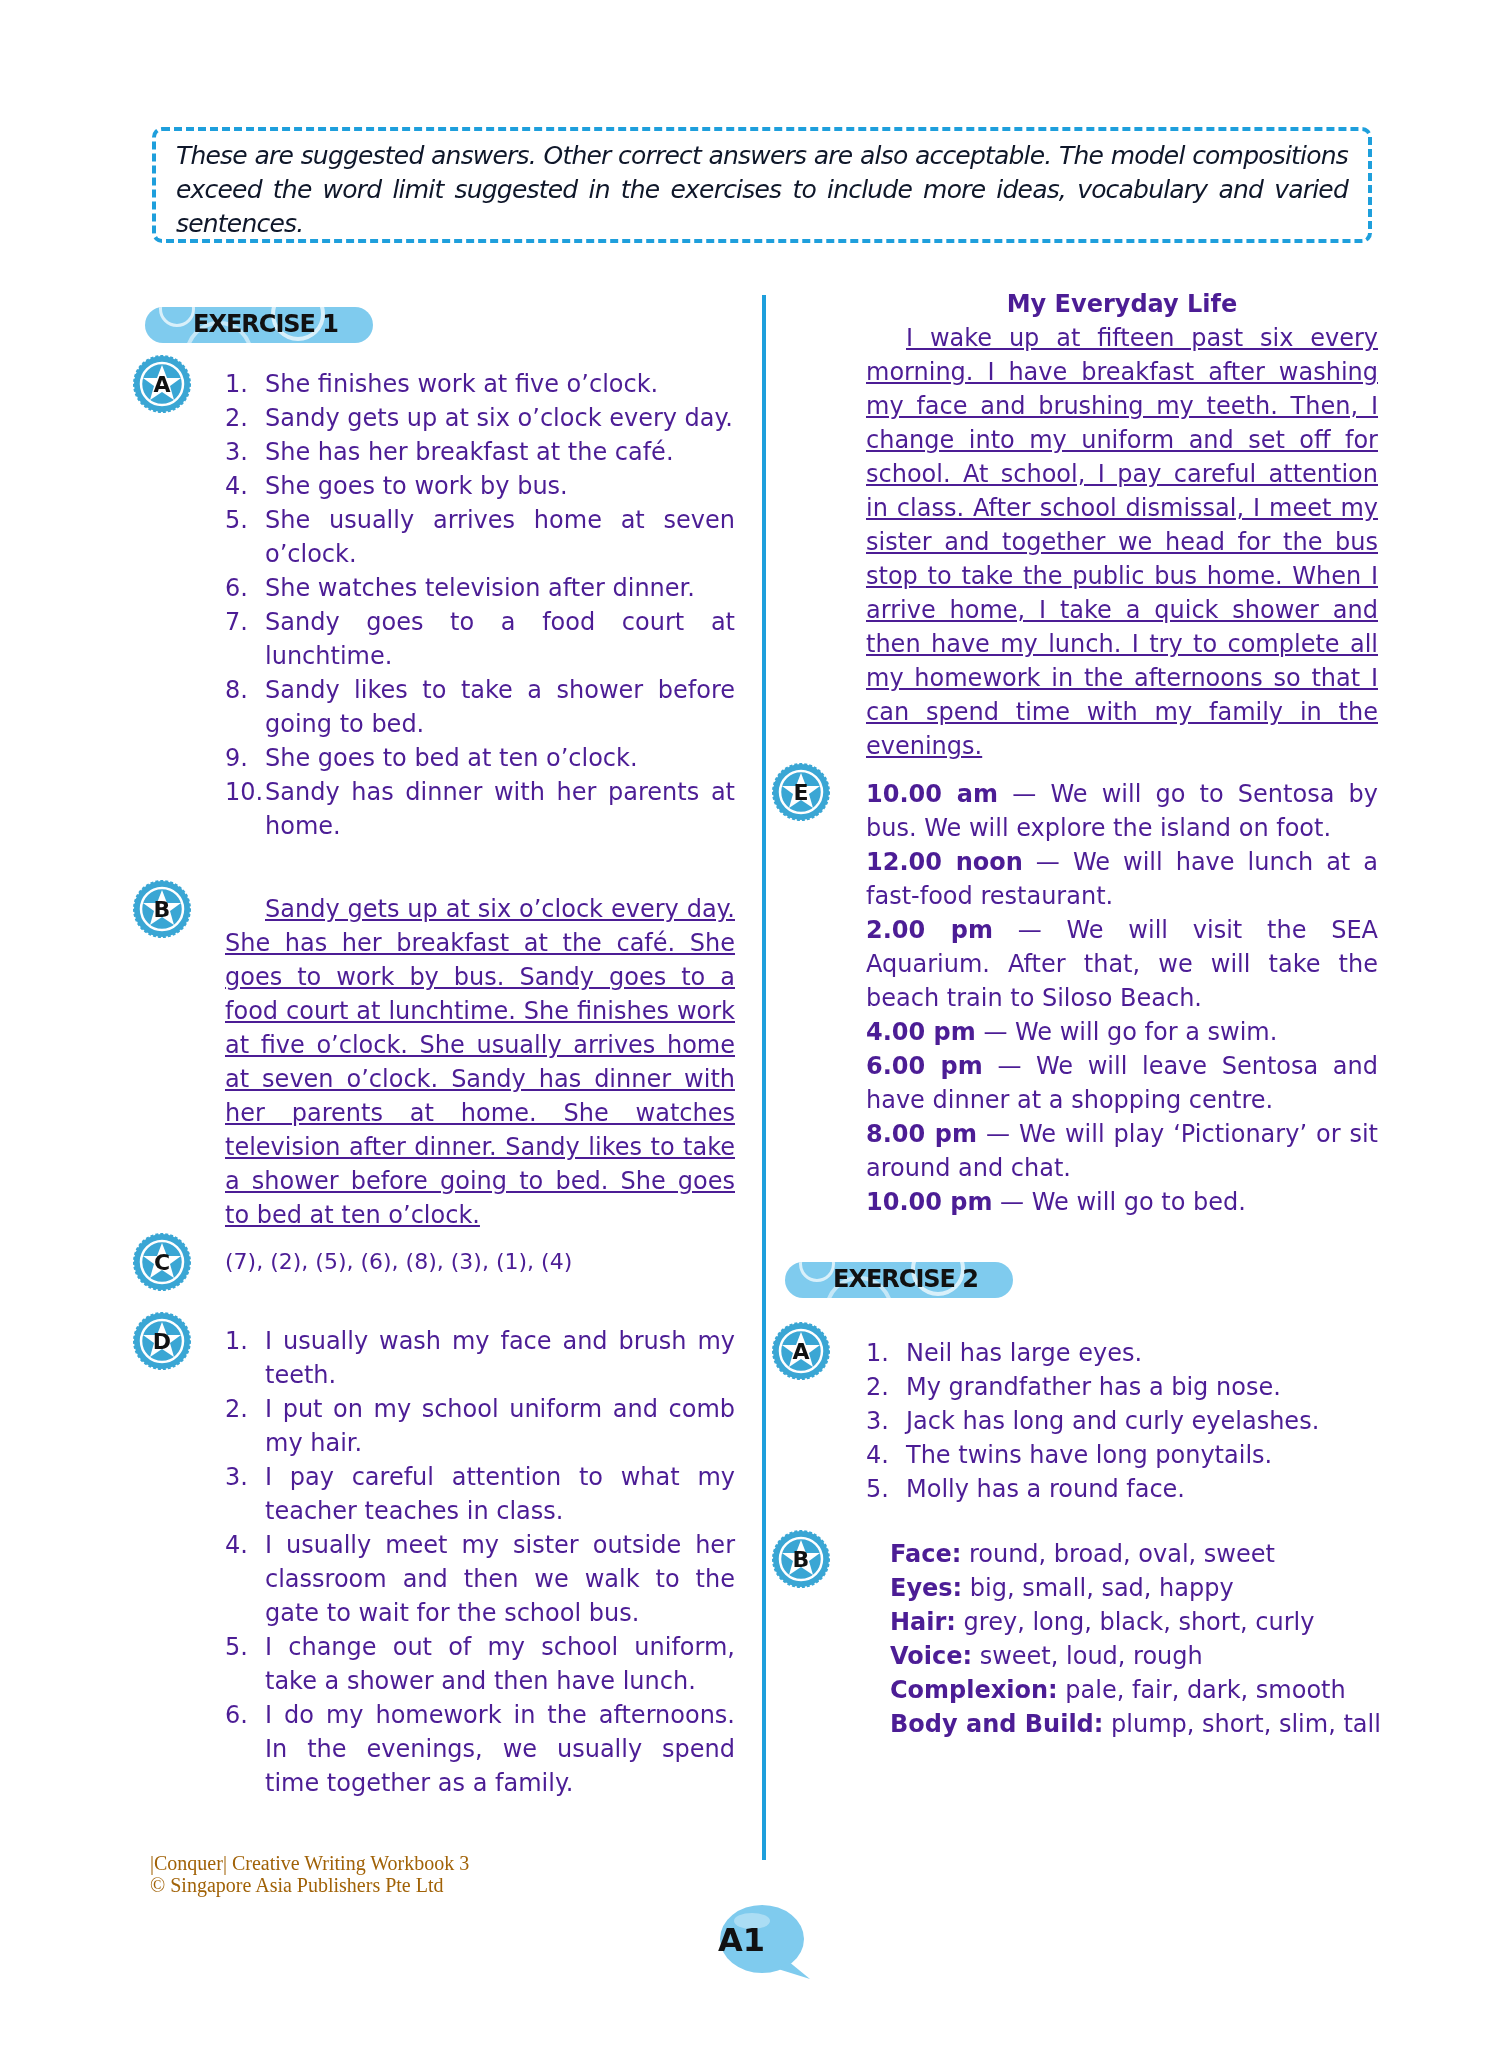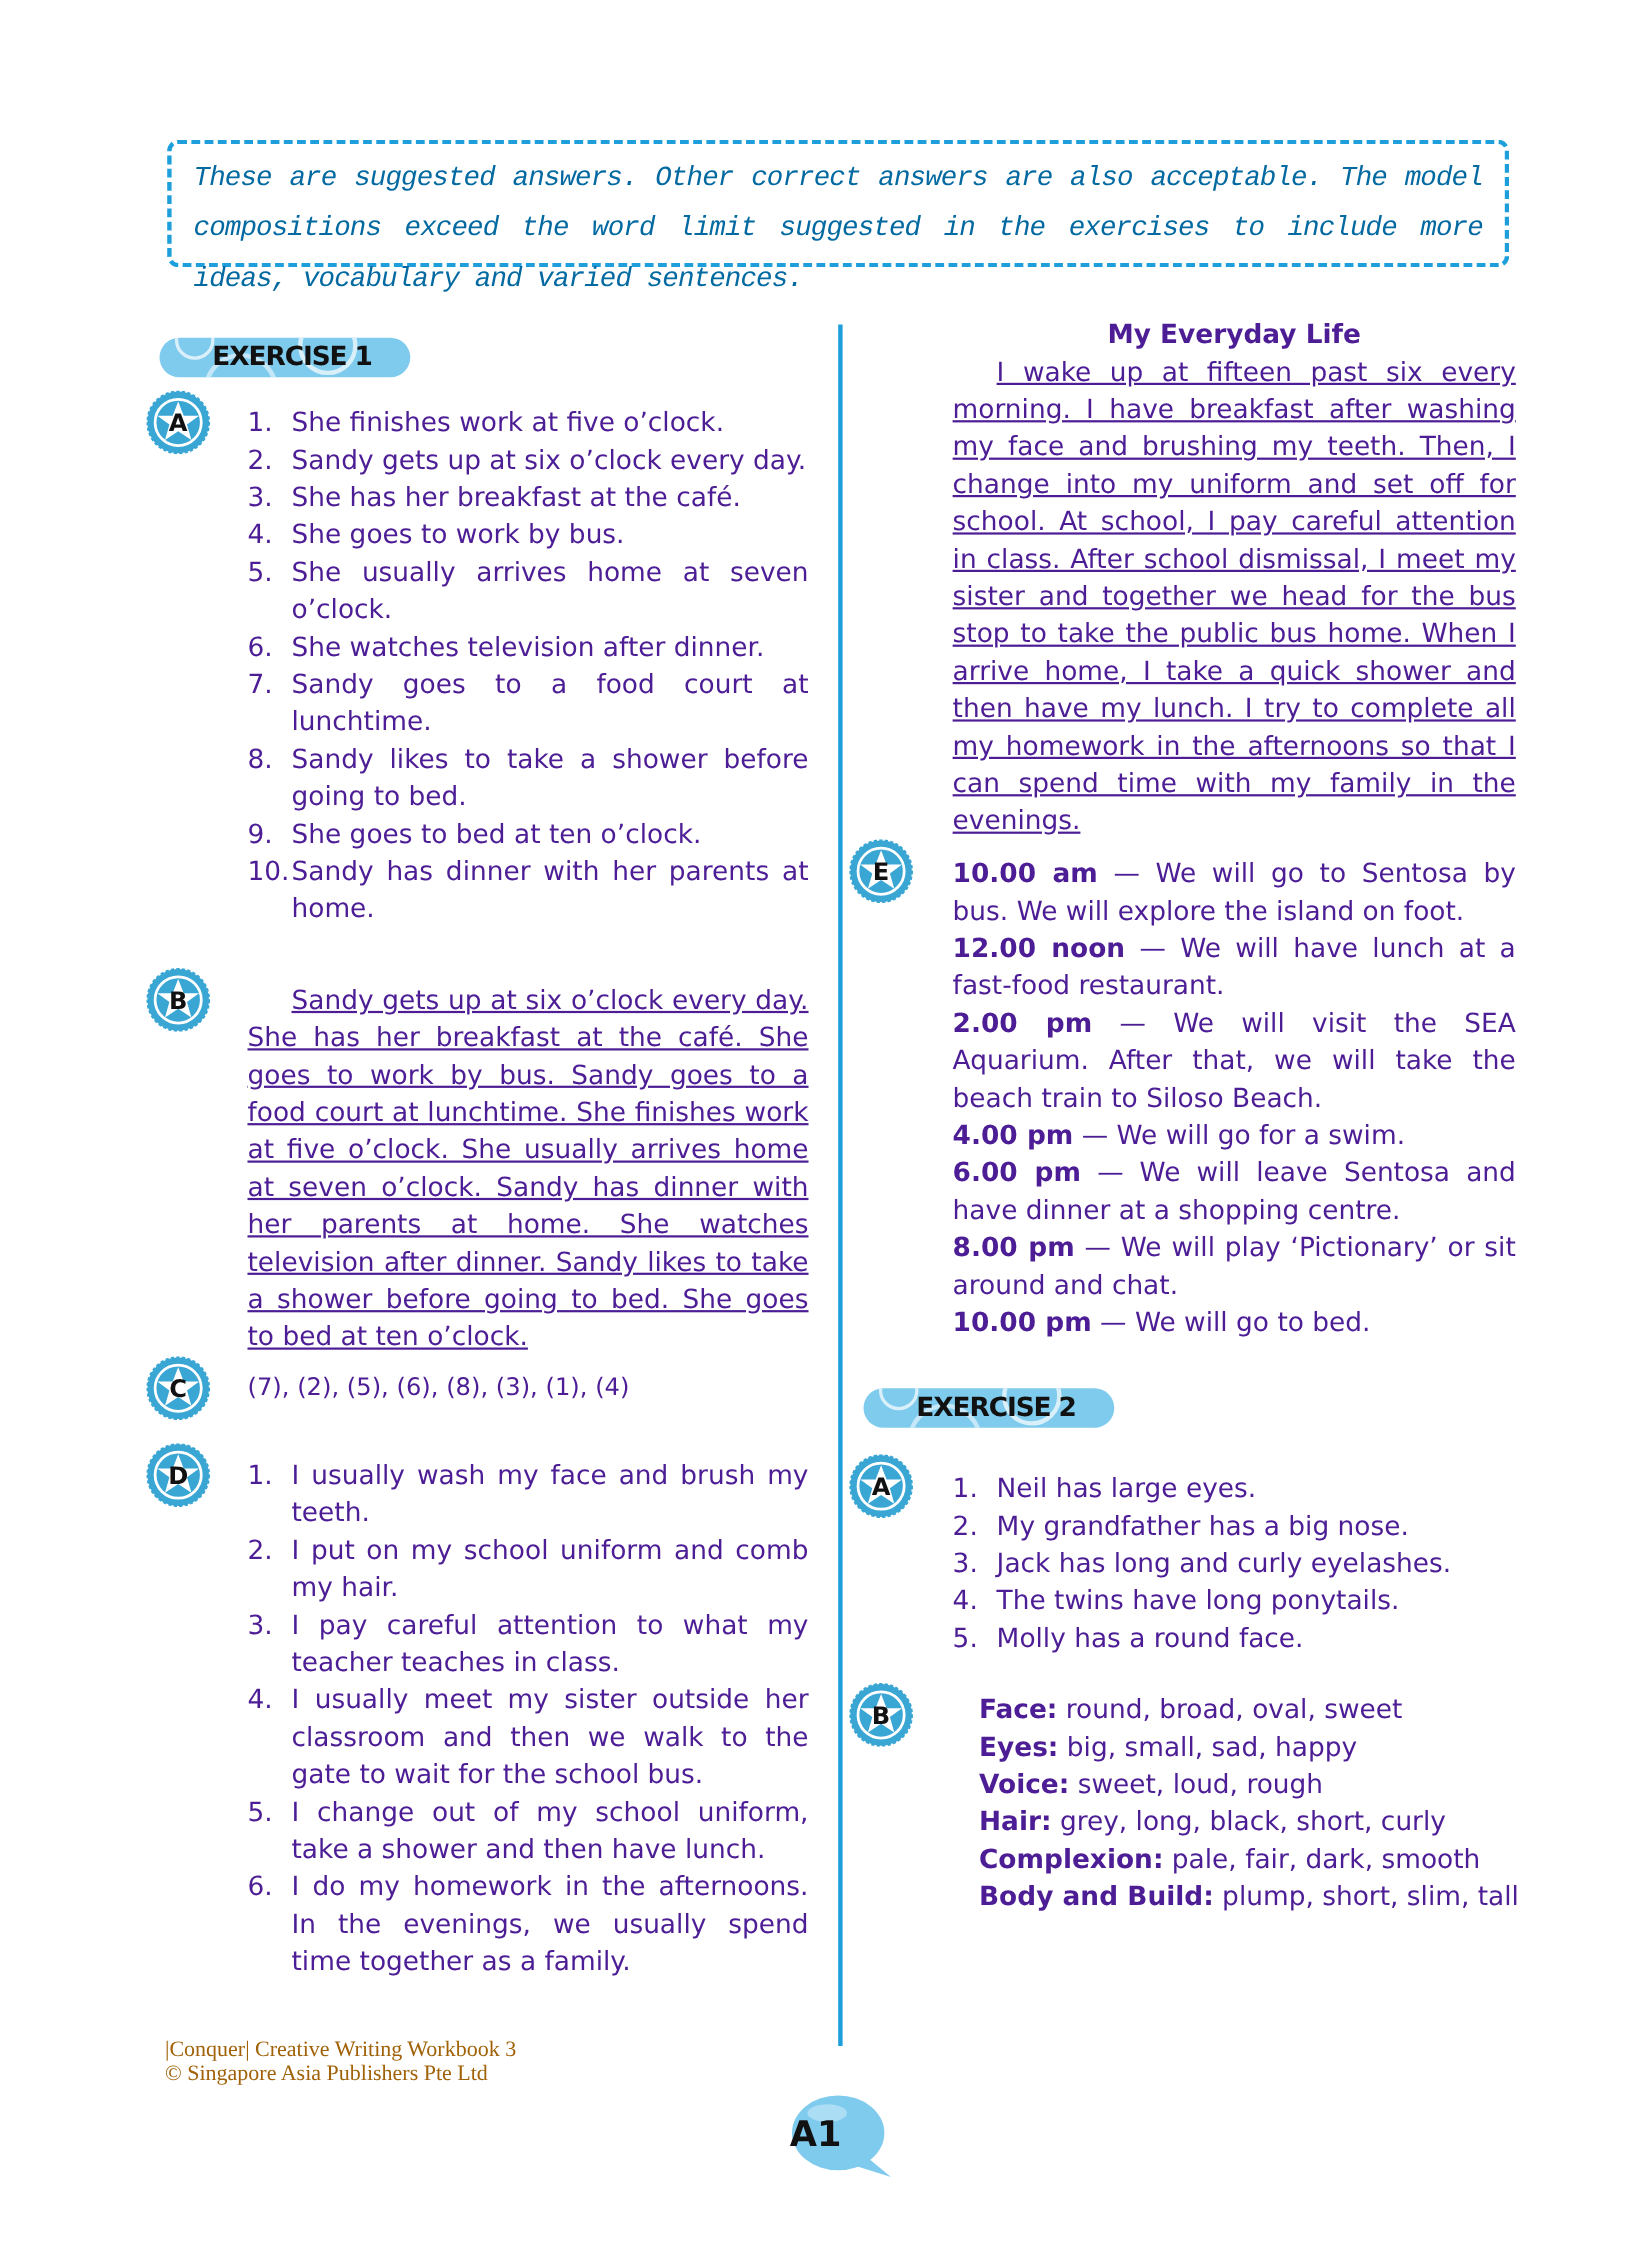--- a/index.html
+++ b/index.html
@@ -1,22 +1,22 @@
 <!DOCTYPE html>
 <html><head>
 <meta charset="utf-8">
 <style>
   html, body { margin:0; padding:0; background:#ffffff; }
   body { width:1500px; height:2050px; position:relative; overflow:hidden;
          font-family:"DejaVu Sans", sans-serif; color:#1a1a1a; }
   .note-box { position:absolute; left:152px; top:127px; width:1220px; height:116px;
               border:4px dashed #1e9fdc; border-radius:10px; box-sizing:border-box;
               padding:8px 20px 0 20px; }
-  .note-text { font-style:italic; font-size:25px; line-height:46px; text-align:justify;
-               letter-spacing:-0.8px; color:#0369a1;font-family:Liberation Mono, monospace; }
+  .note-text { font-style:italic; font-size:25px; line-height:34px; text-align:justify;
+               letter-spacing:-0.8px; color:#0f172a; }
   .pill { position:absolute; height:36px; border-radius:18px; background:#7fcbee;
           overflow:hidden; box-sizing:border-box; }
   .pill .deco1 { position:absolute; width:30px; height:30px; border:3px solid rgba(255,255,255,0.7);
                  border-radius:50%; top:-16px; left:14px; }
   .pill .deco2 { position:absolute; width:46px; height:46px; border:4px solid rgba(255,255,255,0.7);
                  border-radius:50%; top:-20px; right:48px; }
   .pill .deco3 { position:absolute; width:60px; height:60px; border:4px solid rgba(255,255,255,0.55);
                  border-radius:50%; top:14px; left:40px; }
   .pill-label { position:absolute; left:48px; top:3px; font-weight:bold; font-size:24px;
                 letter-spacing:-1px; color:#111; }
@@ -170,22 +170,22 @@
   <svg width="58" height="58" viewBox="0 0 58 58">
     <circle cx="29" cy="29" r="28" fill="#3aa6d4" stroke="#3aa6d4" stroke-width="2" stroke-dasharray="3 2"></circle>
     <circle cx="29" cy="29" r="21" fill="#3aa6d4" stroke="#ffffff" stroke-width="2.5"></circle>
     <polygon points="29,10 34,23 48,23 37,31 41,45 29,37 17,45 21,31 10,23 24,23" fill="#ffffff"></polygon>
     <text x="29" y="37" text-anchor="middle" font-family="DejaVu Sans, sans-serif" font-weight="bold" font-size="22" fill="#111">B</text>
   </svg>
 </div>
 <div class="col-text" style="left:890px; top:1537px; width:512px;">
   <div class="vocab-line"><b>Face:</b><span> round, broad, oval, sweet</span></div>
   <div class="vocab-line"><b>Eyes:</b><span> big, small, sad, happy</span></div>
+  <div class="vocab-line"><b>Hair:</b><span> grey, long, black, short, curly</span></div>
   <div class="vocab-line"><b>Voice:</b><span> sweet, loud, rough</span></div>
-  <div class="vocab-line"><b>Hair:</b><span> grey, long, black, short, curly</span></div>
   <div class="vocab-line"><b>Complexion:</b><span> pale, fair, dark, smooth</span></div>
   <div class="vocab-line"><b>Body and Build:</b><span> plump, short, slim, tall</span></div>
 </div>
 
 <div class="page-num">
   <svg width="96" height="78" viewBox="0 0 96 78">
     <ellipse cx="44" cy="36" rx="42" ry="34" fill="#7fcbee"></ellipse>
     <polygon points="70,58 92,76 60,66" fill="#7fcbee"></polygon>
     <ellipse cx="34" cy="18" rx="18" ry="8" fill="rgba(255,255,255,0.35)"></ellipse>
   </svg>

